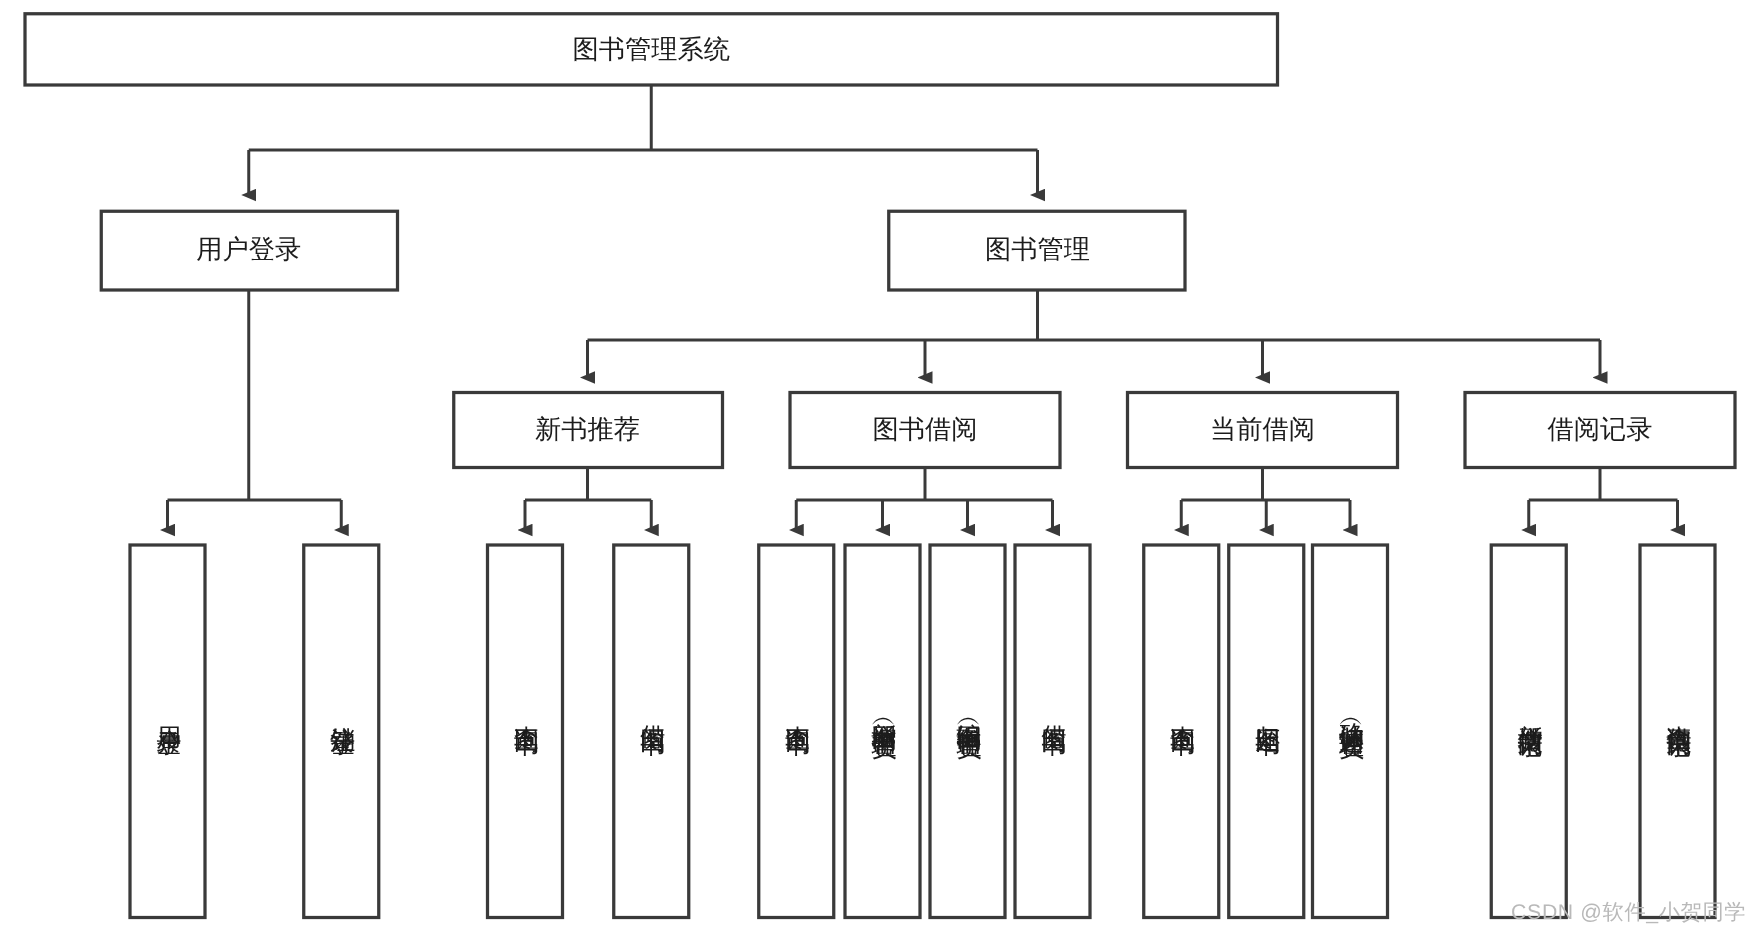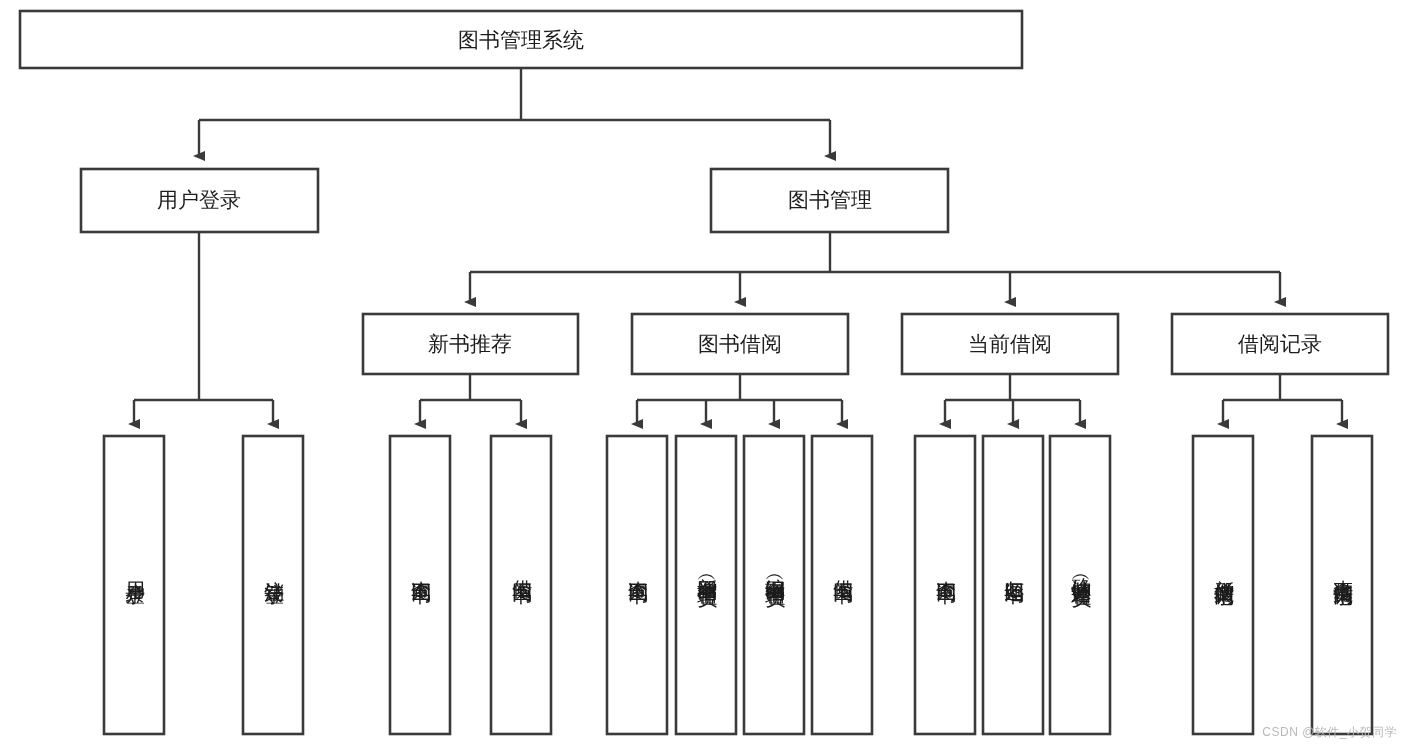--- a/index.html
+++ b/index.html
@@ -56,21 +56,21 @@
   }
   .arrow-head {
     fill: #3a3a3a;
     stroke: none;
   }
   .watermark-text {
     position: absolute;
     right: 8px;
     bottom: 6px;
     font-family: "Liberation Sans", "DejaVu Sans", sans-serif;
-    font-size: 12px;
+    font-size: 17px;
     color: #b9b9b9;
     letter-spacing: 0.5px;
     white-space: nowrap;
     pointer-events: none;
     user-select: none;
     text-align: center;
   }
 </style>
 </head>
 <body>

